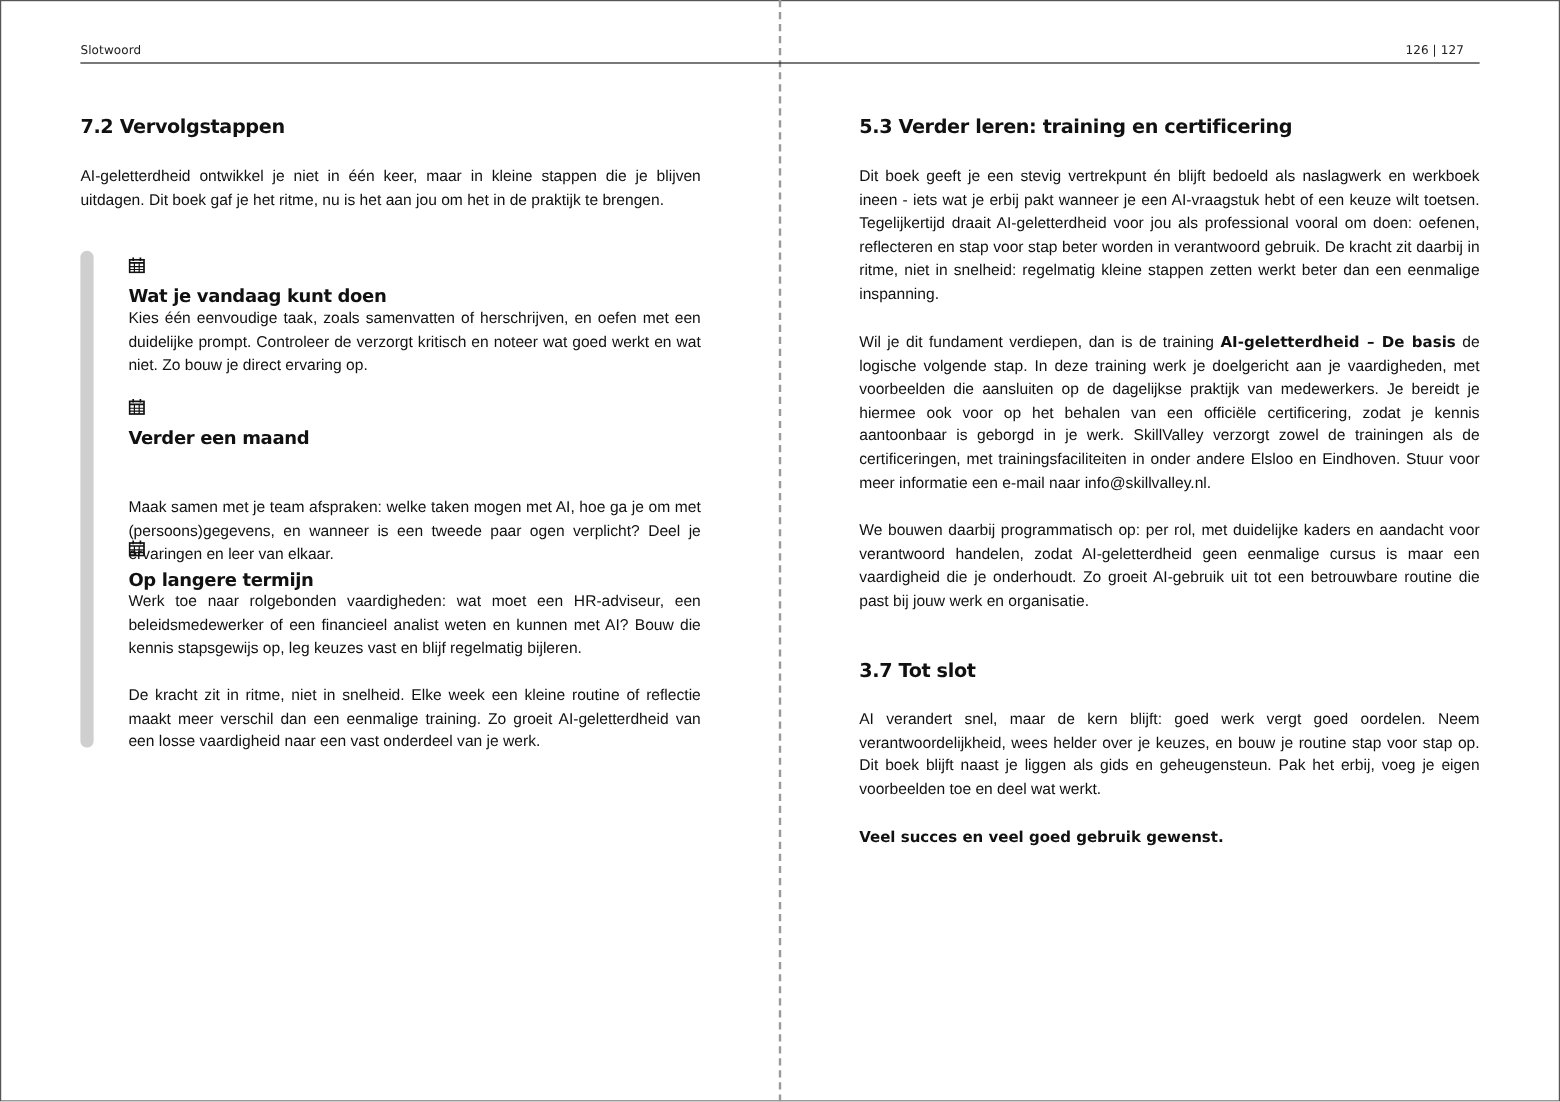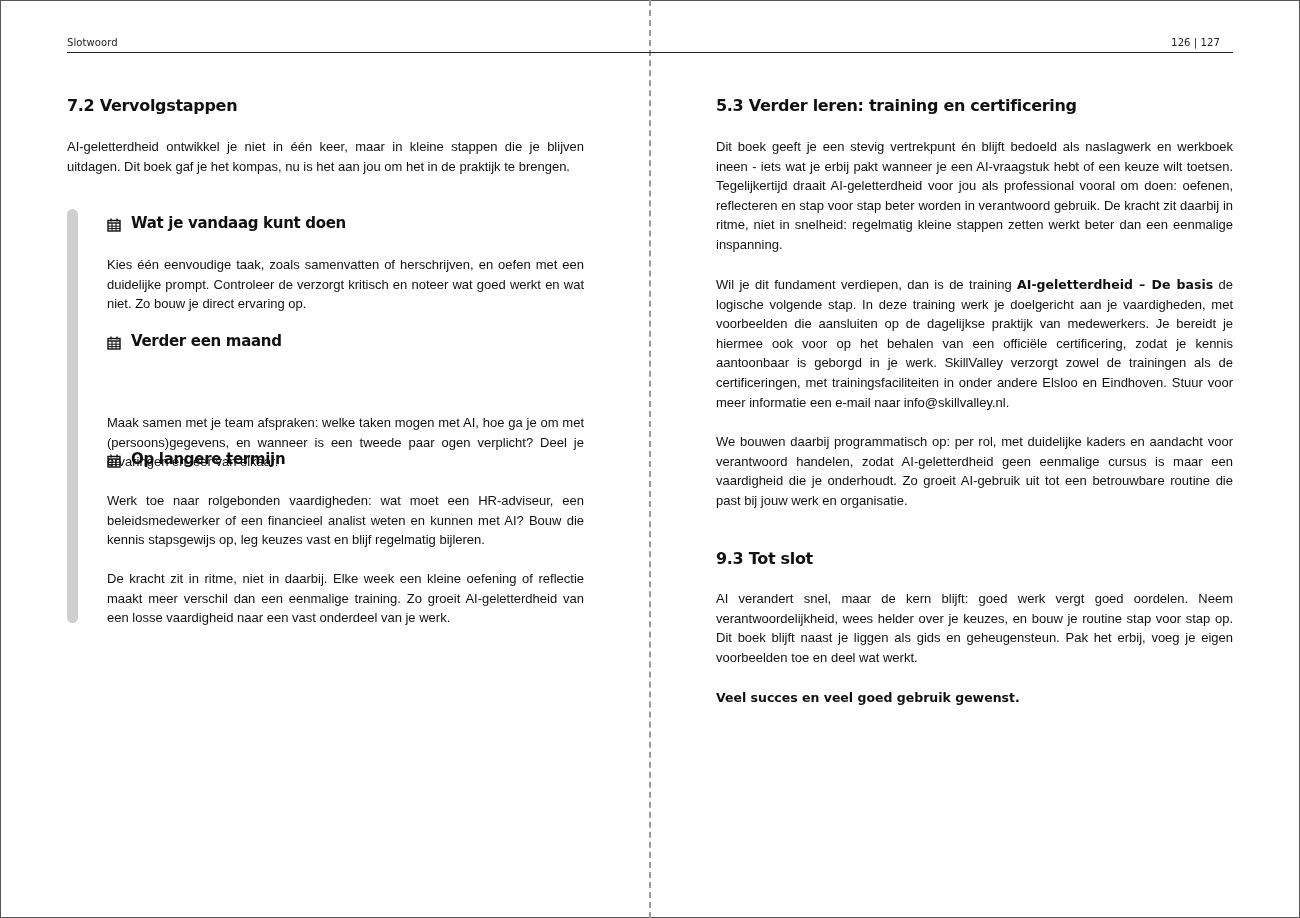--- a/index.html
+++ b/index.html
@@ -43,39 +43,39 @@
   }
   b { font-family: "DejaVu Sans", sans-serif; font-weight: bold; font-size: 12.5px; }
 
   .callout-bar {
     position: absolute; left: 67px; top: 209px; width: 11px; height: 414px;
     background: #cfcfcf; border-radius: 6px;
   }
   .callout { position: absolute; left: 107px; width: 477px; }
   .callout h3 {
     margin: 0; font-family: "DejaVu Sans", sans-serif; font-weight: bold;
-    font-size: 15px; display: flex; align-items: flex-end; gap: 10px;
-    position: absolute; left: 0; white-space: nowrap; letter-spacing: -0.3px;
+    font-size: 15px; display: flex; align-items: flex-start; gap: 10px;
+    position: absolute; left: 0; white-space: nowrap; letter-spacing: -0.3px; flex-direction: column;
   }
   .cal-icon { width: 14px; height: 14px; display: inline-block; }
 </style>
 </head>
 <body>
 
 <div class="frame"></div>
 <div class="spine"></div>
 
 <div class="running-head left">Slotwoord</div>
 <div class="running-head right">126 | 127</div>
 <div class="header-rule left"></div>
 <div class="header-rule right"></div>
 
 <div class="page left">
   <h2 style="top:96px;">7.2 Vervolgstappen</h2>
-  <p style="top:137px;">AI-geletterdheid ontwikkel je niet in één keer, maar in kleine stappen die je blijven uitdagen. Dit boek gaf je het kompas, nu is het aan jou om het in de praktijk te brengen.</p>
+  <p style="top:137px;">AI-geletterdheid ontwikkel je niet in één keer, maar in kleine stappen die je blijven uitdagen. Dit boek gaf je het ritme, nu is het aan jou om het in de praktijk te brengen.</p>
 </div>
 
 <div class="callout-bar"></div>
 
 <div class="callout">
   <h3 style="top:214px;">
     <svg class="cal-icon" viewBox="0 0 14 14">
       <rect x="1" y="2.5" width="12" height="10.5" fill="none" stroke="#111" stroke-width="1.4"></rect>
       <line x1="1" y1="5" x2="13" y2="5" stroke="#111" stroke-width="1.4"></line>
       <line x1="4" y1="0.5" x2="4" y2="3.5" stroke="#111" stroke-width="1.4"></line>
@@ -116,24 +116,24 @@
       <line x1="10" y1="0.5" x2="10" y2="3.5" stroke="#111" stroke-width="1.4"></line>
       <line x1="1" y1="8.2" x2="13" y2="8.2" stroke="#111" stroke-width="1"></line>
       <line x1="1" y1="10.6" x2="13" y2="10.6" stroke="#111" stroke-width="1"></line>
       <line x1="5" y1="5" x2="5" y2="13" stroke="#111" stroke-width="1"></line>
       <line x1="9" y1="5" x2="9" y2="13" stroke="#111" stroke-width="1"></line>
     </svg>
     <span>Op langere termijn</span>
   </h3>
 </div>
 <p style="left:107px;top:491px;width:477px;">Werk toe naar rolgebonden vaardigheden: wat moet een HR-adviseur, een beleidsmedewerker of een financieel analist weten en kunnen met AI? Bouw die kennis stapsgewijs op, leg keuzes vast en blijf regelmatig bijleren.</p>
-<p style="left:107px;top:569px;width:477px;">De kracht zit in ritme, niet in daarbij. Elke week een kleine oefening of reflectie maakt meer verschil dan een eenmalige training. Zo groeit AI-geletterdheid van een losse vaardigheid naar een vast onderdeel van je werk.</p>
+<p style="left:107px;top:569px;width:477px;">De kracht zit in ritme, niet in snelheid. Elke week een kleine routine of reflectie maakt meer verschil dan een eenmalige training. Zo groeit AI-geletterdheid van een losse vaardigheid naar een vast onderdeel van je werk.</p>
 
 <div class="page right">
   <h2 style="top:96px;">5.3 Verder leren: training en certificering</h2>
   <p style="top:137px;">Dit boek geeft je een stevig vertrekpunt én blijft bedoeld als naslagwerk en werkboek ineen - iets wat je erbij pakt wanneer je een AI-vraagstuk hebt of een keuze wilt toetsen. Tegelijkertijd draait AI-geletterdheid voor jou als professional vooral om doen: oefenen, reflecteren en stap voor stap beter worden in verantwoord gebruik. De kracht zit daarbij in ritme, niet in snelheid: regelmatig kleine stappen zetten werkt beter dan een eenmalige inspanning.</p>
   <p style="top:275px;"><span>Wil je dit fundament verdiepen, dan is de training </span><b>AI-geletterdheid – De basis</b><span> de logische volgende stap. In deze training werk je doelgericht aan je vaardigheden, met voorbeelden die aansluiten op de dagelijkse praktijk van medewerkers. Je bereidt je hiermee ook voor op het behalen van een officiële certificering, zodat je kennis aantoonbaar is geborgd in je werk. SkillValley verzorgt zowel de trainingen als de certificeringen, met trainingsfaciliteiten in onder andere Elsloo en Eindhoven. Stuur voor meer informatie een e-mail naar info@skillvalley.nl.</span></p>
   <p style="top:432px;">We bouwen daarbij programmatisch op: per rol, met duidelijke kaders en aandacht voor verantwoord handelen, zodat AI-geletterdheid geen eenmalige cursus is maar een vaardigheid die je onderhoudt. Zo groeit AI-gebruik uit tot een betrouwbare routine die past bij jouw werk en organisatie.</p>
 
-  <h2 style="top:549px;">9.3 Tot slot</h2>
+  <h2 style="top:549px;">3.7 Tot slot</h2>
   <p style="top:589px;">AI verandert snel, maar de kern blijft: goed werk vergt goed oordelen. Neem verantwoordelijkheid, wees helder over je keuzes, en bouw je routine stap voor stap op. Dit boek blijft naast je liggen als gids en geheugensteun. Pak het erbij, voeg je eigen voorbeelden toe en deel wat werkt.</p>
   <p style="top:688px;"><b>Veel succes en veel goed gebruik gewenst.</b></p>
 </div>
 
 </body></html>

